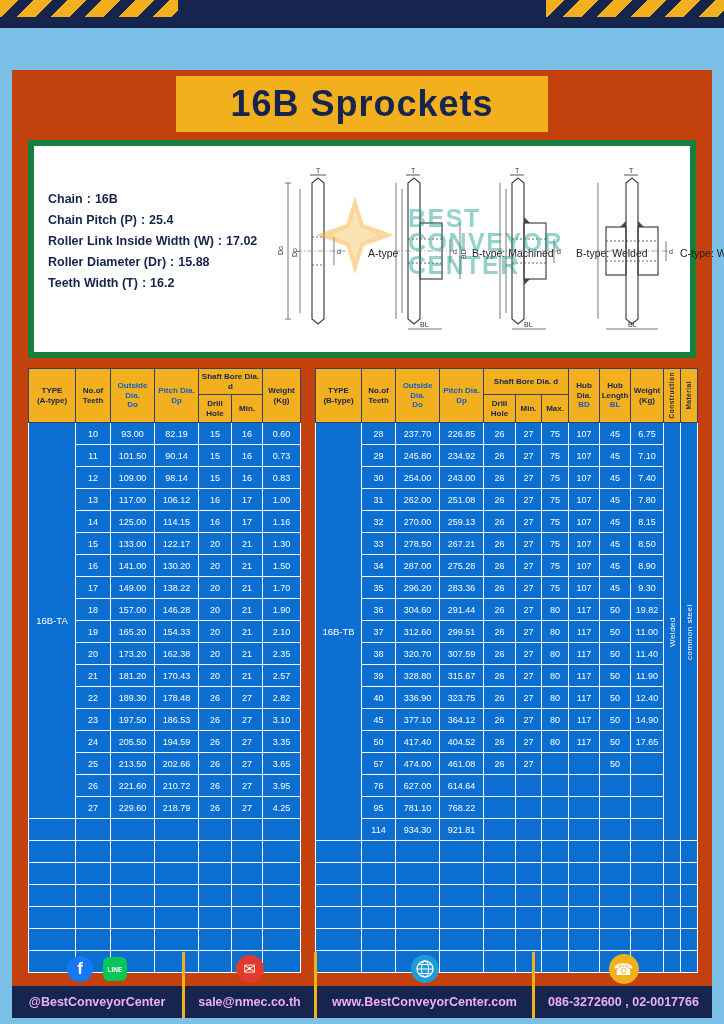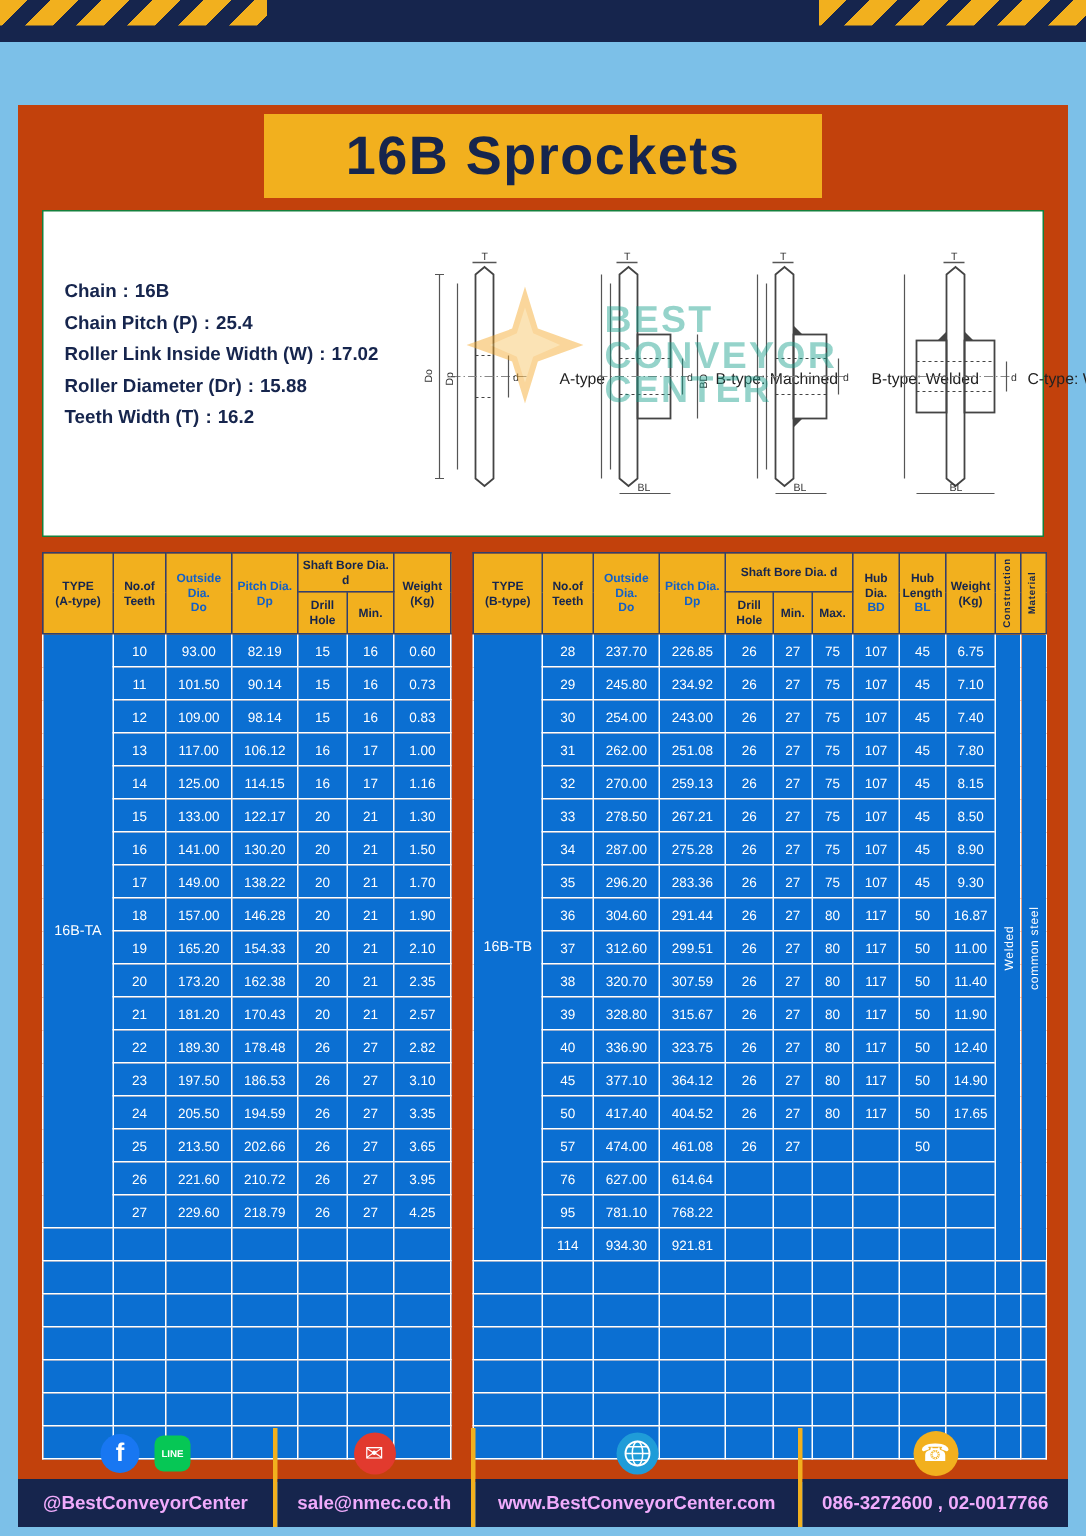--- a/index.html
+++ b/index.html
@@ -15,21 +15,21 @@
   .hazard.left { left:0; } .hazard.right { right:0; }
 
   
   .content { position:absolute; left:12px; top:34px; width:700px; height:918px; background:#c2410c;margin-top:36px; }
 
   .banner { width:372px; height:56px; margin:6px auto 8px auto; background:#f2b01e;
             display:flex; align-items:center; justify-content:center; }
   .banner .t { font-size:36px; font-weight:bold; color:#16254d; letter-spacing:1px; }
 
   
-  .spec-panel { position:relative; margin:0 16px; height:218px; border:1px solid #15803d; background:#fff; display:flex; }
+  .spec-panel { position:relative; margin:0 16px; height:218px; border:6px solid #15803d; background:#fff; display:flex; }
   .spec-text { width:252px; padding:46px 0 0 14px; display:flex; flex-direction:column; gap:7px; }
   .spec-line { font-size:12.5px; font-weight:bold; color:#16254d; white-space:nowrap; }
   .spec-line .sep { padding:0 4px; }
 
   .figs { flex:1; display:flex; justify-content:space-between; padding:10px 6px 6px 2px; }
   .fig { width:104px; display:flex; flex-direction:row; align-items:center; }
   .fig svg { flex:0 0 auto; }
   .fig-label { margin-top:4px; font-size:10.5px; color:#222; white-space:nowrap; }
 
   .watermark { position:absolute; left:282px; top:46px; display:flex; align-items:flex-end; gap:14px;
@@ -601,21 +601,21 @@
             </tr>
             <tr>
               <td>36</td>
               <td>304.60</td>
               <td>291.44</td>
               <td>26</td>
               <td>27</td>
               <td>80</td>
               <td>117</td>
               <td>50</td>
-              <td>16.87</td>
+              <td>19.82</td>
             </tr>
             <tr>
               <td>37</td>
               <td>312.60</td>
               <td>299.51</td>
               <td>26</td>
               <td>27</td>
               <td>80</td>
               <td>117</td>
               <td>50</td>

